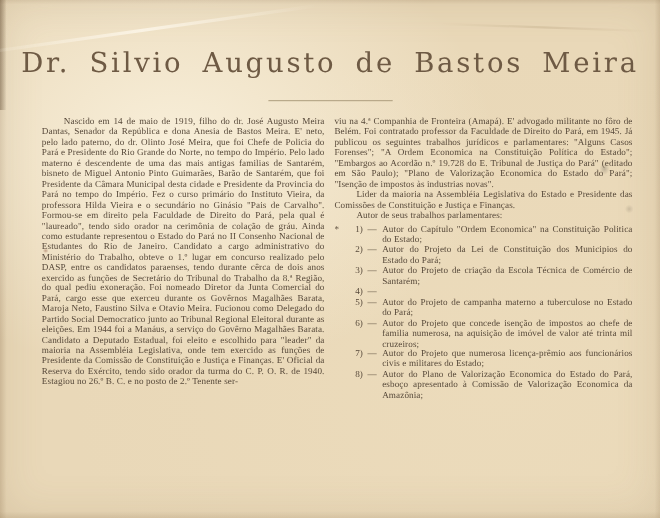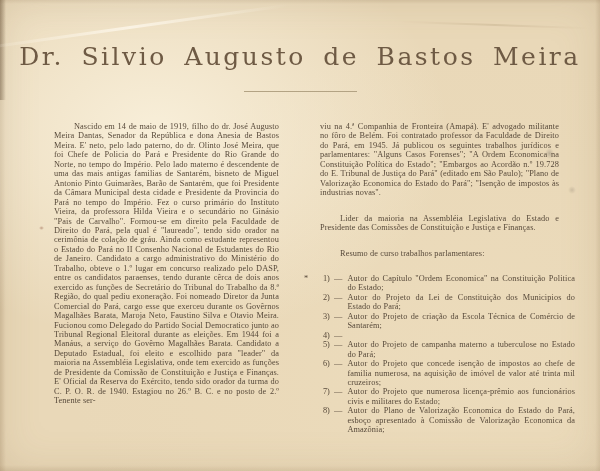--- a/index.html
+++ b/index.html
@@ -85,21 +85,21 @@
     display: flex;
     gap: 9px;
     color: #57493a;
     font-size: 8.3px;
     line-height: 9.45px;
     letter-spacing: 0.1px;
     text-align: justify;
   }
   .col-left  { width: 257px; flex: none; }
   .col-right { width: 271px; flex: none; }
-  .columns p { margin: 16px; }
+  .columns p { margin: 0; }
   .indent { text-indent: 20px; }
   .gap-top { margin-top: 1px; }
   .list { margin-top: 3px; }
   .li { display: flex; }
   .li .star { width: 9px; flex: none; }
   .li .num  { width: 17px; flex: none; text-align: right; }
   .li .dash { flex: none; padding: 0 5px 0 4px; }
   .li .txt  { flex: 1; text-align: justify; }
 </style>
 </head>
@@ -117,21 +117,21 @@
   <div class="title-rule"></div>
 
   <div class="columns">
     <div class="col-left">
       <p class="indent">Nascido em 14 de maio de 1919, filho do dr. José Augusto Meira Dantas, Senador da República e dona Anesia de Bastos Meira. E' neto, pelo lado paterno, do dr. Olinto José Meira, que foi Chefe de Policia do Pará e Presidente do Rio Grande do Norte, no tempo do Império. Pelo lado materno é descendente de uma das mais antigas familias de Santarém, bisneto de Miguel Antonio Pinto Guimarães, Barão de Santarém, que foi Presidente da Câmara Municipal desta cidade e Presidente da Provincia do Pará no tempo do Império. Fez o curso primário do Instituto Vieira, da professora Hilda Vieira e o secundário no Ginásio "Pais de Carvalho". Formou-se em direito pela Faculdade de Direito do Pará, pela qual é "laureado", tendo sido orador na cerimônia de colação de gráu. Ainda como estudante representou o Estado do Pará no II Consenho Nacional de Estudantes do Rio de Janeiro. Candidato a cargo administrativo do Ministério do Trabalho, obteve o 1.º lugar em concurso realizado pelo DASP, entre os candidatos paraenses, tendo durante cêrca de dois anos exercido as funções de Secretário do Tribunal do Trabalho da 8.ª Região, do qual pediu exoneração. Foi nomeado Diretor da Junta Comercial do Pará, cargo esse que exerceu durante os Govêrnos Magalhães Barata, Maroja Neto, Faustino Silva e Otavio Meira. Fucionou como Delegado do Partido Social Democratico junto ao Tribunal Regional Eleitoral durante as eleições. Em 1944 foi a Manáus, a serviço do Govêrno Magalhães Barata. Candidato a Deputado Estadual, foi eleito e escolhido para "leader" da maioria na Assembléia Legislativa, onde tem exercido as funções de Presidente da Comissão de Constituição e Justiça e Finanças. E' Oficial da Reserva do Exército, tendo sido orador da turma do C. P. O. R. de 1940. Estagiou no 26.º B. C. e no posto de 2.º Tenente ser-</p>
     </div>
 
     <div class="col-right">
       <p>viu na 4.ª Companhia de Fronteira (Amapá). E' advogado militante no fôro de Belém. Foi contratado professor da Faculdade de Direito do Pará, em 1945. Já publicou os seguintes trabalhos jurídicos e parlamentares: "Alguns Casos Forenses"; "A Ordem Economica na Constituição Política do Estado"; "Embargos ao Acordão n.º 19.728 do E. Tribunal de Justiça do Pará" (editado em São Paulo); "Plano de Valorização Economica do Estado do Pará"; "Isenção de impostos às industrias novas".</p>
       <p class="indent gap-top">Lider da maioria na Assembléia Legislativa do Estado e Presidente das Comissões de Constituição e Justiça e Finanças.</p>
-      <p class="indent gap-top">Resumo de curso trabalhos parlamentares:</p>
+      <p class="indent gap-top">Autor de seus trabalhos parlamentares:</p>
 
       <div class="list">
         <div class="li">
           <span class="star">*</span>
           <span class="num">1)</span>
           <span class="dash">—</span>
           <span class="txt">Autor do Capítulo "Ordem Economica" na Constituição Politica do Estado;</span>
         </div>
         <div class="li">
           <span class="star"></span>

